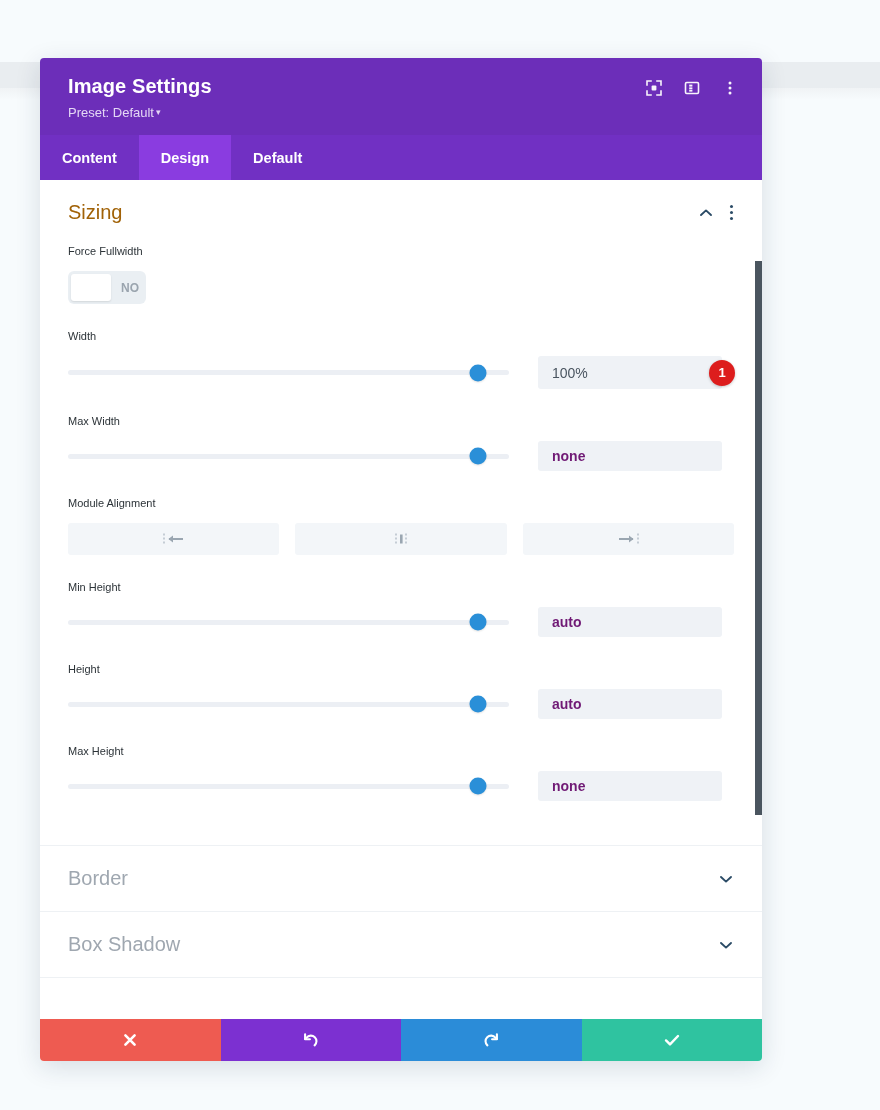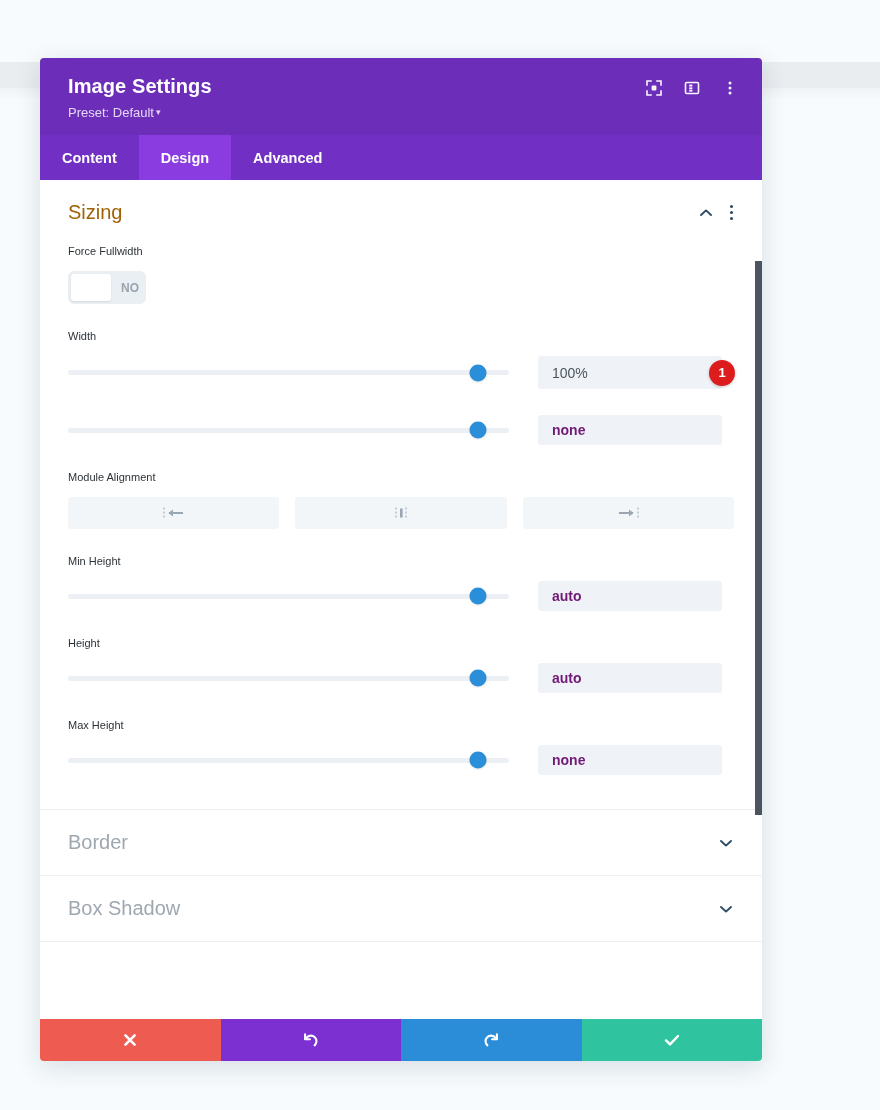--- a/index.html
+++ b/index.html
@@ -376,21 +376,21 @@
           <circle cx="3" cy="9" r="1.5" fill="#ffffff"></circle>
           <circle cx="3" cy="14" r="1.5" fill="#ffffff"></circle>
         </svg>
       </div>
     </div>
   </div>
 
   <div class="tabs">
     <div class="tab">Content</div>
     <div class="tab active">Design</div>
-    <div class="tab">Advanced</div>
+    <div class="tab">Default</div>
   </div>
 
   <div class="modal-body">
     <div class="scroll-inner">
 
       <div class="section">
         <div class="section-head">
           <div class="section-title">Sizing</div>
           <div class="section-head-icons">
             <svg class="chev" viewBox="0 0 16 16">
@@ -422,20 +422,21 @@
                 <div class="slider-handle" style="left:93%"></div>
               </div>
               <div class="value-box filled">
                 <span>100%</span>
                 <span class="badge">1</span>
               </div>
             </div>
           </div>
 
           <div class="field-block">
+            <label class="field-label">Max Width</label>
             <div class="slider-row">
               <div class="slider-wrap">
                 <div class="slider-track"></div>
                 <div class="slider-handle" style="left:93%"></div>
               </div>
               <div class="value-box placeholder">
                 <span>none</span>
               </div>
             </div>
           </div>
@@ -486,21 +487,21 @@
               <div class="slider-wrap">
                 <div class="slider-track"></div>
                 <div class="slider-handle" style="left:93%"></div>
               </div>
               <div class="value-box placeholder">
                 <span>auto</span>
               </div>
             </div>
           </div>
 
-          <div class="field-block" style="margin-bottom:6px">
+          <div class="field-block" style="margin-bottom:16px">
             <label class="field-label">Max Height</label>
             <div class="slider-row">
               <div class="slider-wrap">
                 <div class="slider-track"></div>
                 <div class="slider-handle" style="left:93%"></div>
               </div>
               <div class="value-box placeholder">
                 <span>none</span>
               </div>
             </div>

